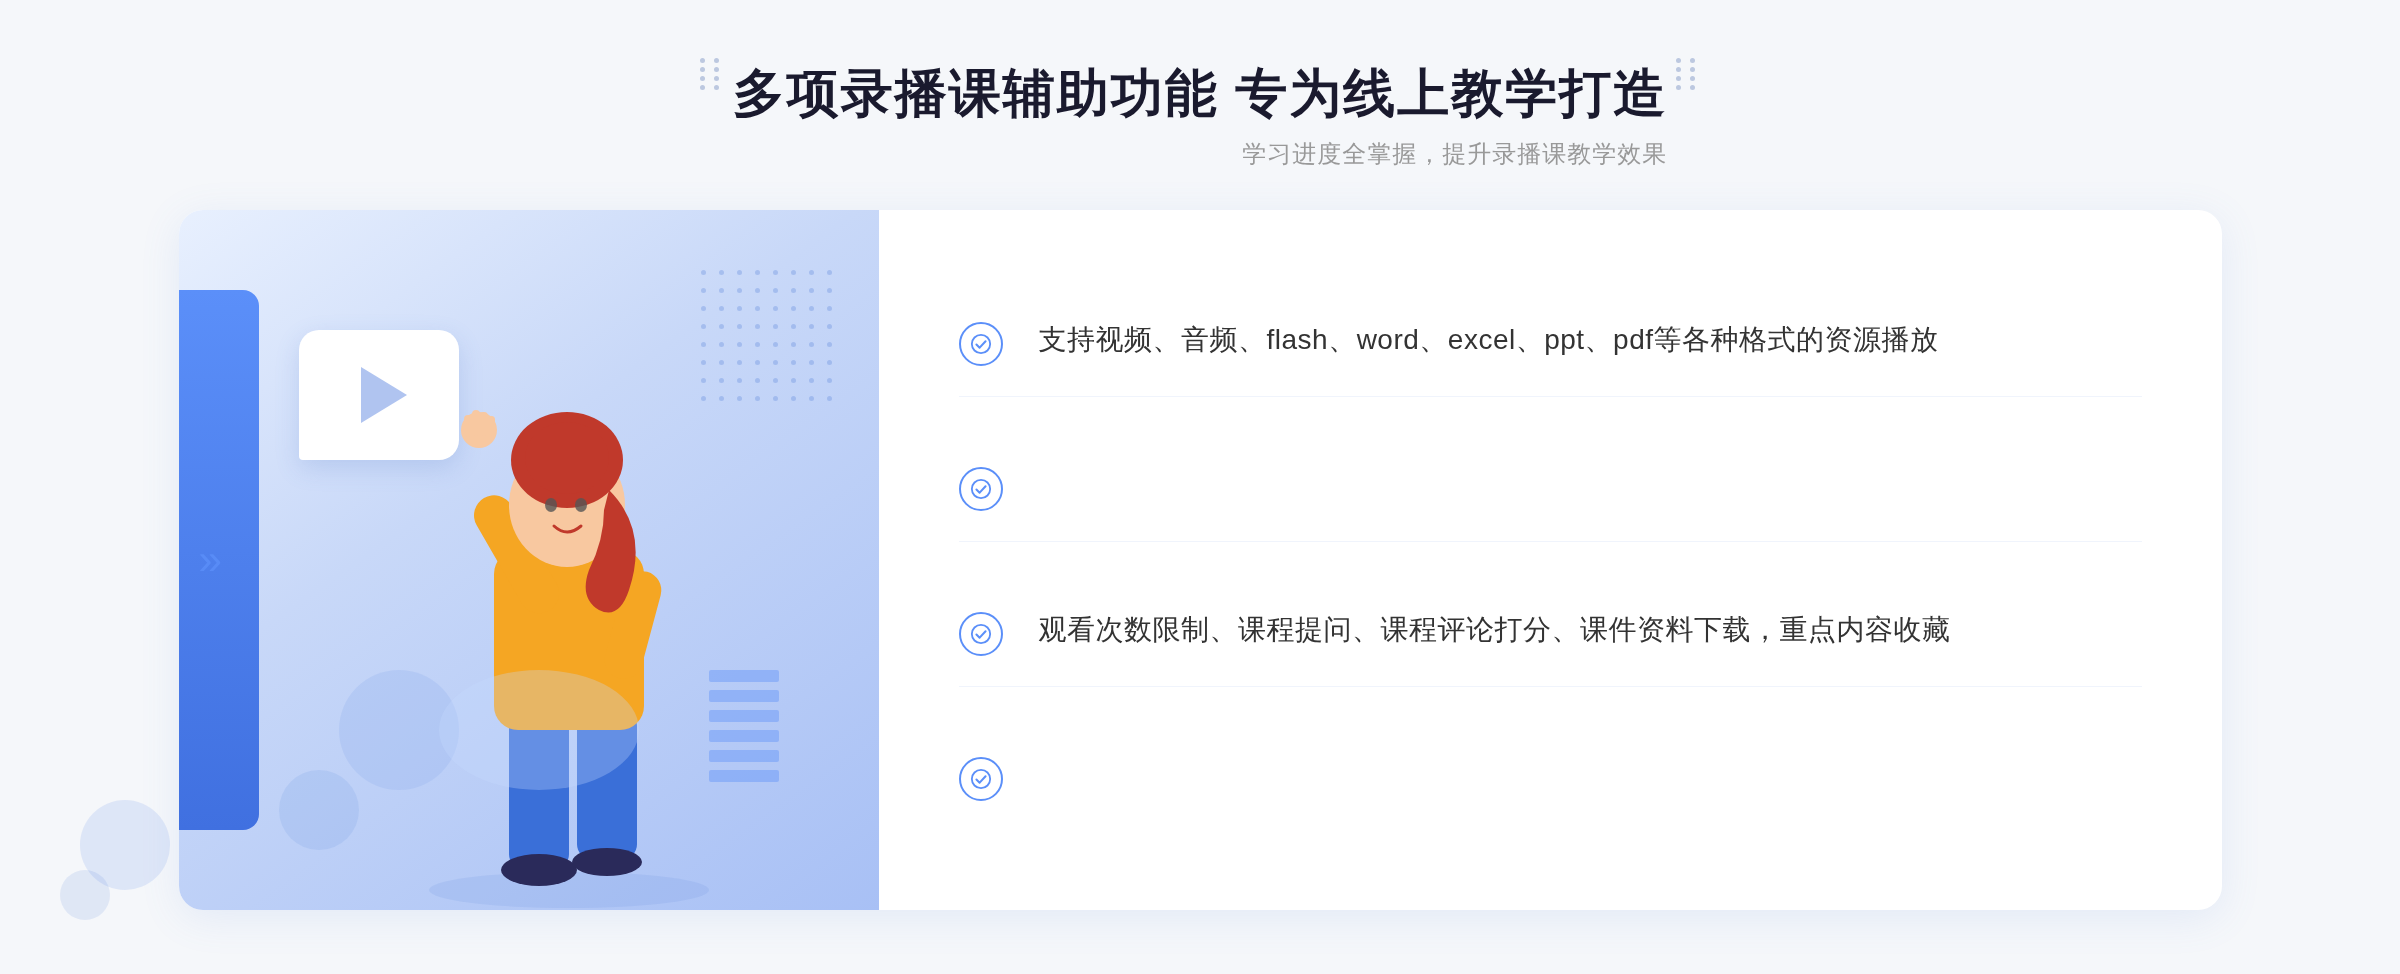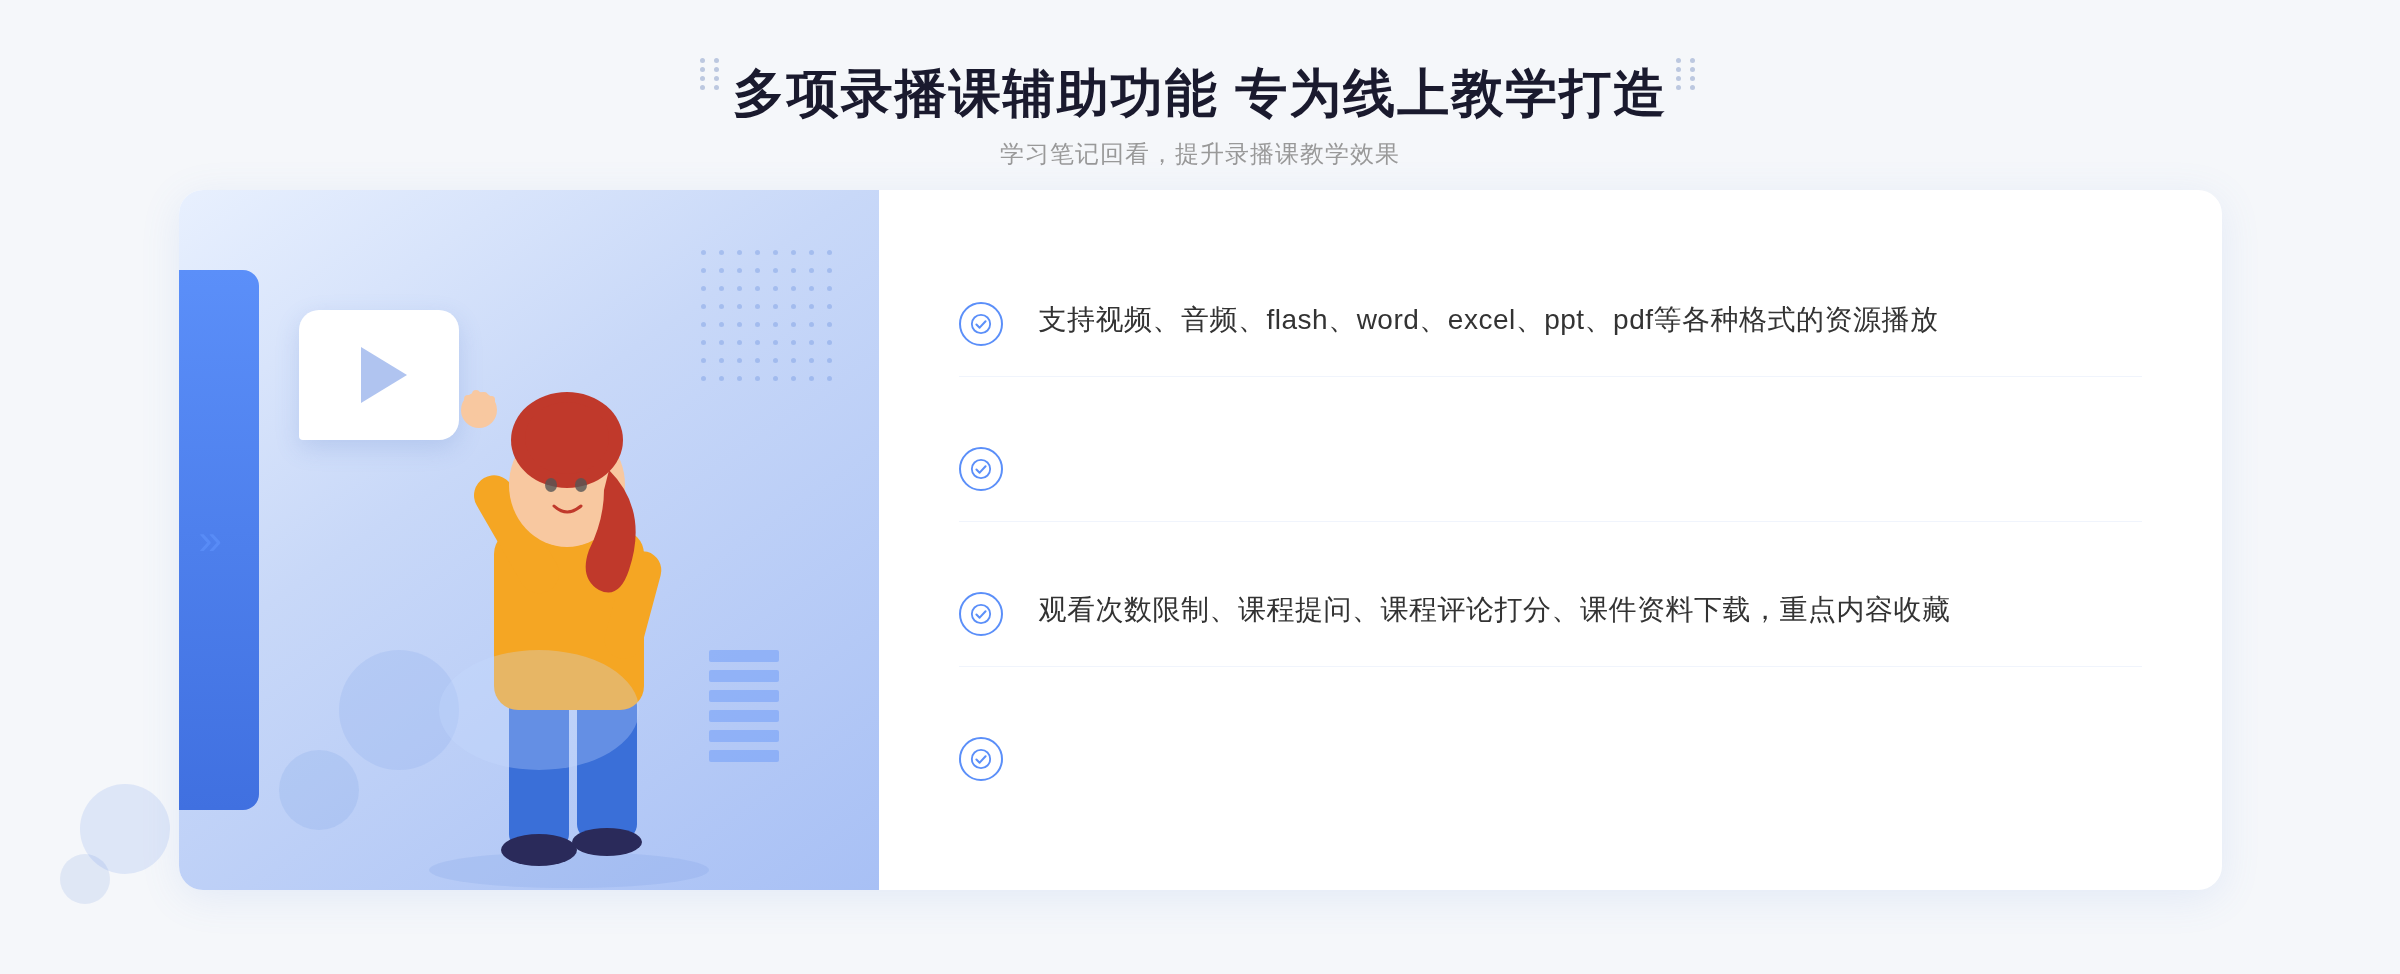--- a/index.html
+++ b/index.html
@@ -37,22 +37,21 @@
     .dots-right { right: calc(50% - 500px); }
     .dot {
       width: 5px;
       height: 5px;
       background: #bcc8e0;
       border-radius: 50%;
     }
 
     
     .header {
-      text-align: center;
-      margin-bottom: 20px;
+      text-align: right;
       position: relative;
     }
     .main-title {
       font-size: 52px;
       font-weight: 700;
       color: #1a1a2e;
       letter-spacing: 2px;
       line-height: 1.3;
     }
     .sub-title {
@@ -63,20 +62,21 @@
     }
 
     
     .content-card {
       display: flex;
       width: 2043px;
       min-height: 700px;
       background: white;
       border-radius: 24px;
       overflow: visible;
+      margin-top: 40px;
       box-shadow: 0 8px 40px rgba(100, 140, 220, 0.12);
       position: relative;
     }
 
     
     .left-panel {
       width: 700px;
       min-height: 700px;
       background: linear-gradient(145deg, #e8f0fe 0%, #c8d8f8 40%, #a8c0f5 100%);
       border-radius: 24px 0 0 24px;
@@ -276,21 +276,21 @@
     <div class="dot"></div>
       <div class="dot"></div>
     <div class="dot"></div>
       <div class="dot"></div>
     <div class="dot"></div>
       <div class="dot"></div>
   </div>
 
   <div class="header">
     <h1 class="main-title">多项录播课辅助功能 专为线上教学打造</h1>
-    <p class="sub-title">学习笔记回看，提升录播课教学效果</p>
+    <p class="sub-title">学习进度全掌握，提升录播课教学效果</p>
   </div>
 
   <div class="content-card">
 
     <div class="left-panel">
 
       <div class="blue-sidebar"></div>
 
       <div class="panel-dots-grid">
         <div class="panel-dot"></div>

